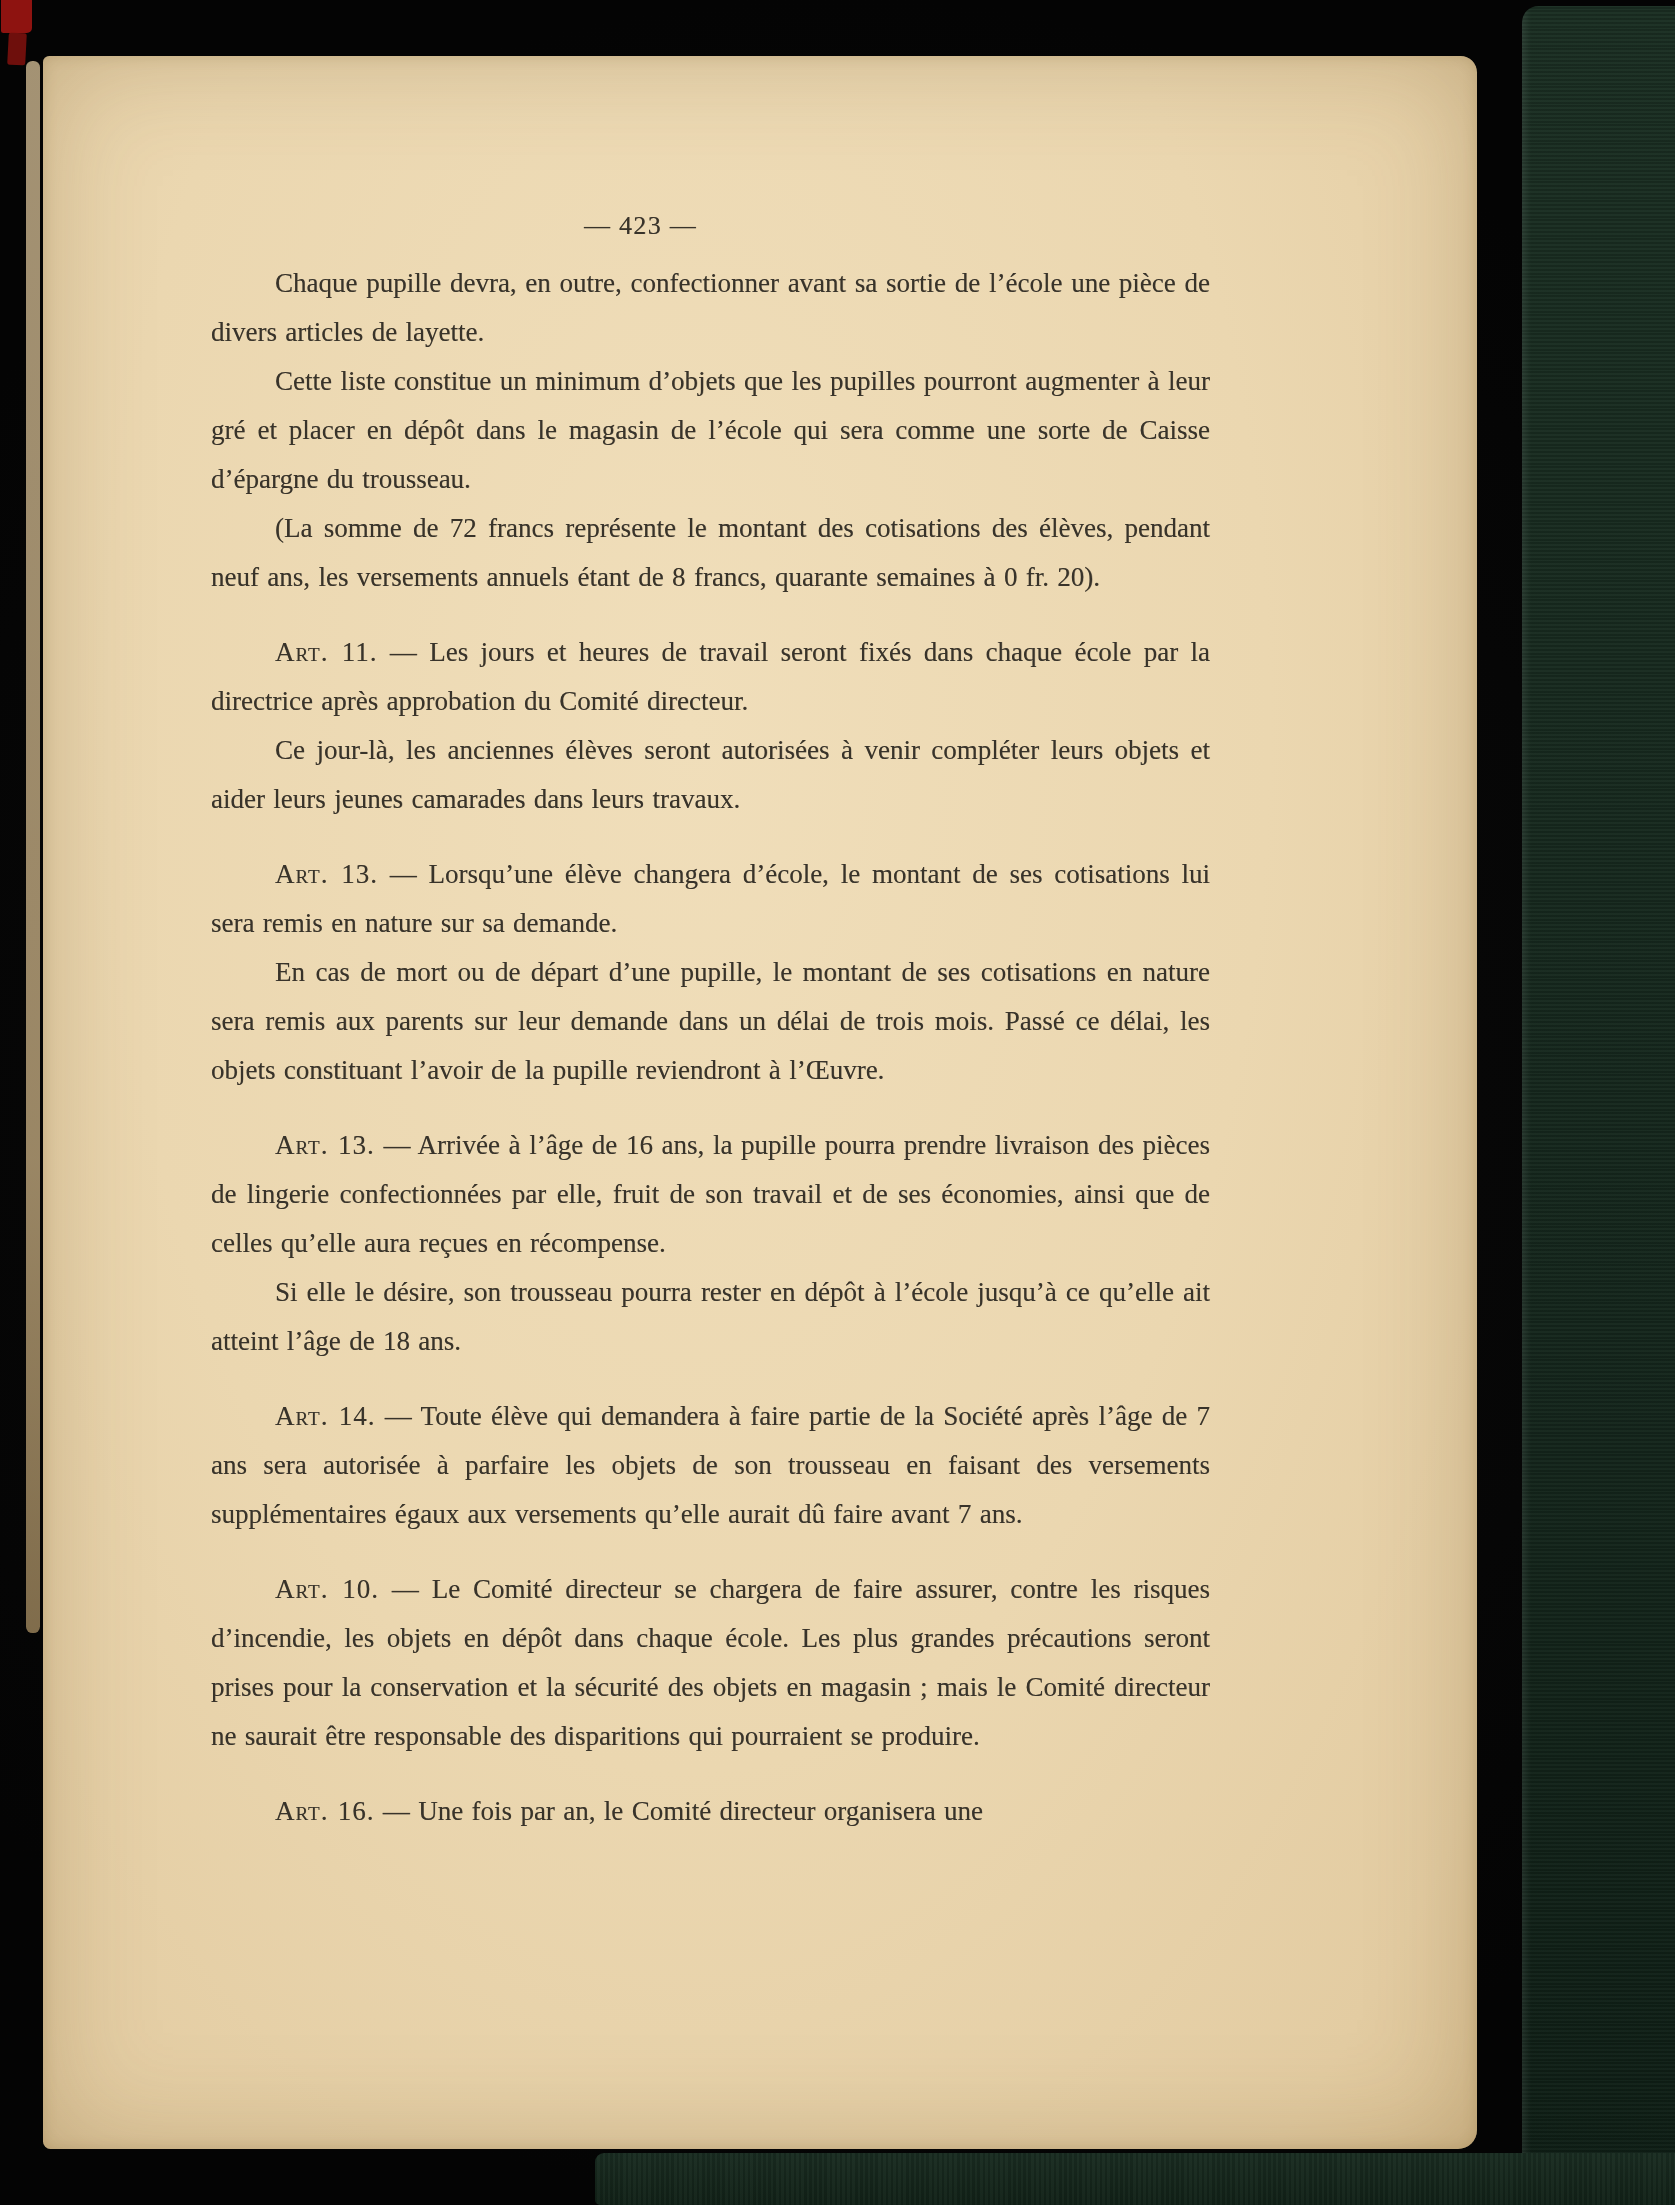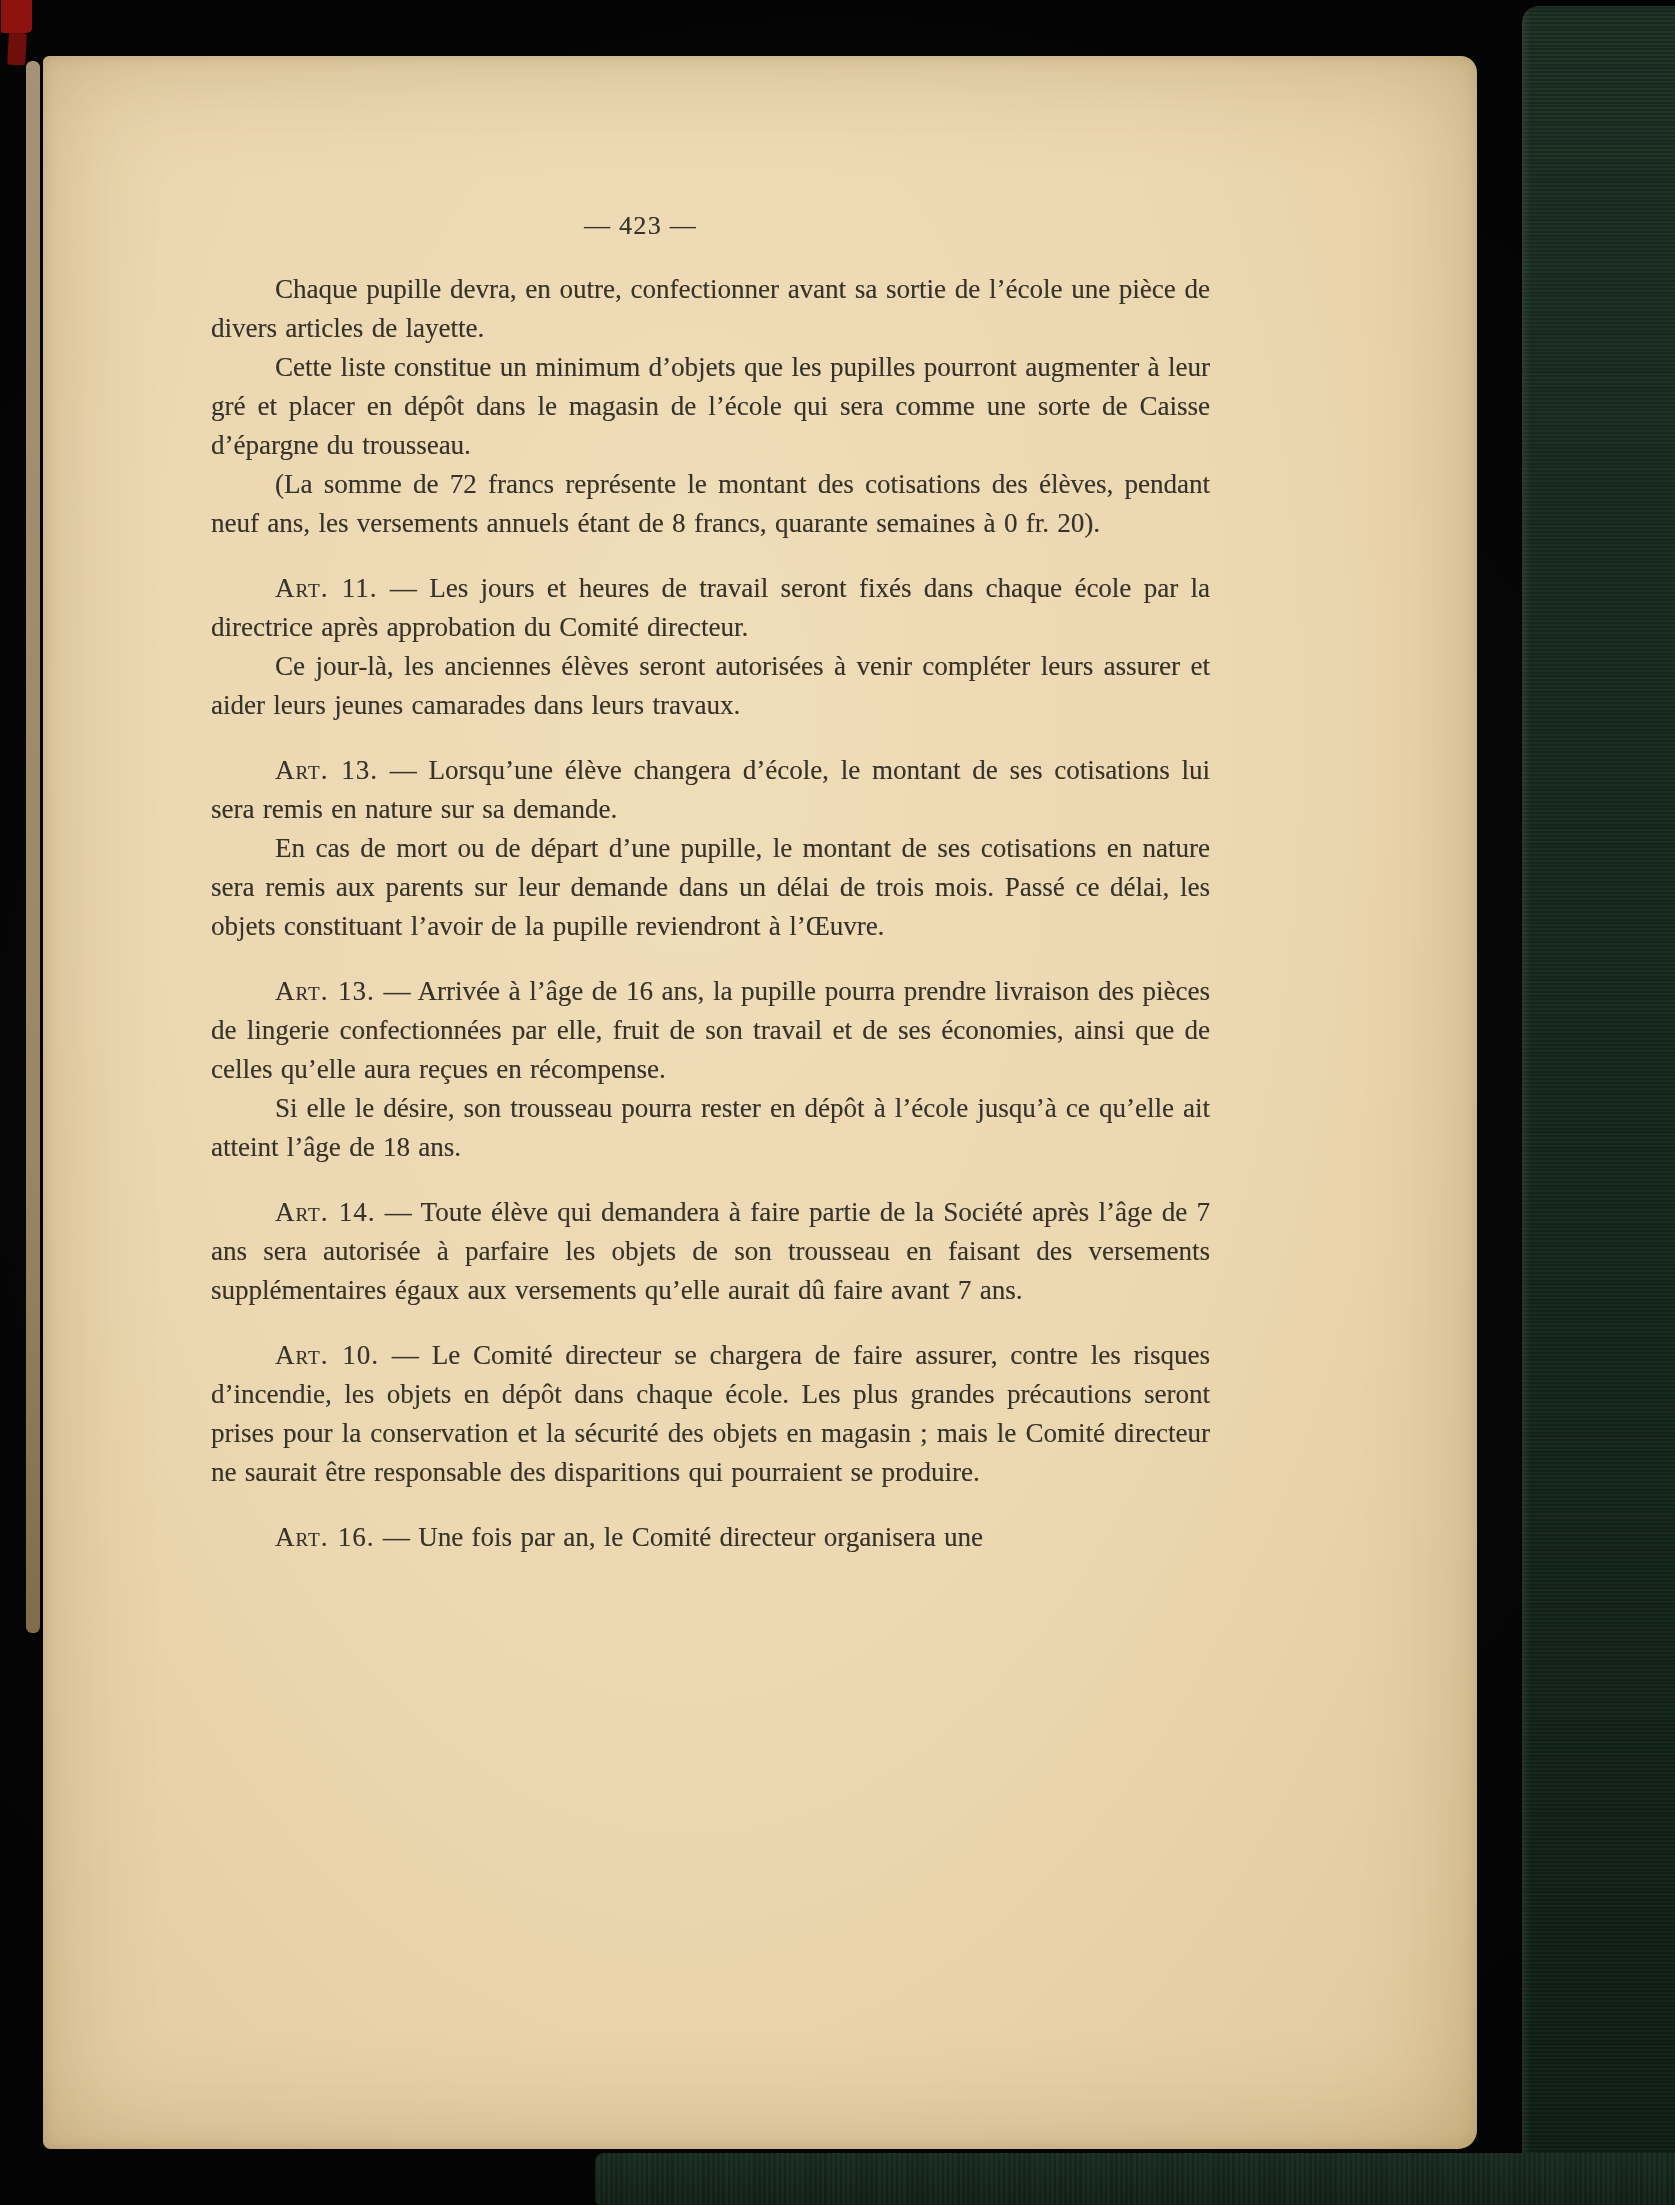--- a/index.html
+++ b/index.html
@@ -120,25 +120,25 @@
     transform: translateX(-70px);
     font-size: 26px;
     letter-spacing: 1.3px;
     color: #38332a;
     text-shadow: 0.3px 0.3px 0.5px rgba(56,51,42,0.45);
   }
 
   .text-block {
     position: absolute;
     left: 168px;
-    top: 214px;
+    top: 203px;
     width: 999px;
     color: #38332a;
     font-size: 27px;
-    line-height: 39px;
+    line-height: 49px;
     text-shadow: 0.3px 0.3px 0.5px rgba(56,51,42,0.40);
     word-spacing: 1.6px;
   }
   .para {
     margin: 0;
     text-indent: 64px;
     text-align: justify;
   }
   .para.art {
     margin-top: 26px;
@@ -161,21 +161,21 @@
   <div class="fore-edge"></div>
   <div class="left-edge"></div>
 
   <div class="page">
     <div class="page-number">— 423 —</div>
     <div class="text-block">
         <p class="para">Chaque pupille devra, en outre, confectionner avant sa sortie de l’école une pièce de divers articles de layette.</p>
         <p class="para">Cette liste constitue un minimum d’objets que les pupilles pourront augmenter à leur gré et placer en dépôt dans le magasin de l’école qui sera comme une sorte de Caisse d’épargne du trousseau.</p>
         <p class="para">(La somme de 72 francs représente le montant des cotisations des élèves, pendant neuf ans, les versements annuels étant de 8 francs, quarante semaines à 0 fr. 20).</p>
         <p class="para art"><span class="sc">Art. 11.</span> — Les jours et heures de travail seront fixés dans chaque école par la directrice après approbation du Comité directeur.</p>
-        <p class="para">Ce jour-là, les anciennes élèves seront autorisées à venir compléter leurs assurer et aider leurs jeunes camarades dans leurs travaux.</p>
+        <p class="para">Ce jour-là, les anciennes élèves seront autorisées à venir compléter leurs objets et aider leurs jeunes camarades dans leurs travaux.</p>
         <p class="para art"><span class="sc">Art. 13.</span> — Lorsqu’une élève changera d’école, le montant de ses cotisations lui sera remis en nature sur sa demande.</p>
         <p class="para">En cas de mort ou de départ d’une pupille, le montant de ses cotisations en nature sera remis aux parents sur leur demande dans un délai de trois mois. Passé ce délai, les objets constituant l’avoir de la pupille reviendront à l’Œuvre.</p>
         <p class="para art"><span class="sc">Art. 13.</span> — Arrivée à l’âge de 16 ans, la pupille pourra prendre livraison des pièces de lingerie confectionnées par elle, fruit de son travail et de ses économies, ainsi que de celles qu’elle aura reçues en récompense.</p>
         <p class="para">Si elle le désire, son trousseau pourra rester en dépôt à l’école jusqu’à ce qu’elle ait atteint l’âge de 18 ans.</p>
         <p class="para art"><span class="sc">Art. 14.</span> — Toute élève qui demandera à faire partie de la Société après l’âge de 7 ans sera autorisée à parfaire les objets de son trousseau en faisant des versements supplémentaires égaux aux versements qu’elle aurait dû faire avant 7 ans.</p>
         <p class="para art"><span class="sc">Art. 10.</span> — Le Comité directeur se chargera de faire assurer, contre les risques d’incendie, les objets en dépôt dans chaque école. Les plus grandes précautions seront prises pour la conservation et la sécurité des objets en magasin ; mais le Comité directeur ne saurait être responsable des disparitions qui pourraient se produire.</p>
         <p class="para art"><span class="sc">Art. 16.</span> — Une fois par an, le Comité directeur organisera une</p>
       </div>
   </div>
 </div>

